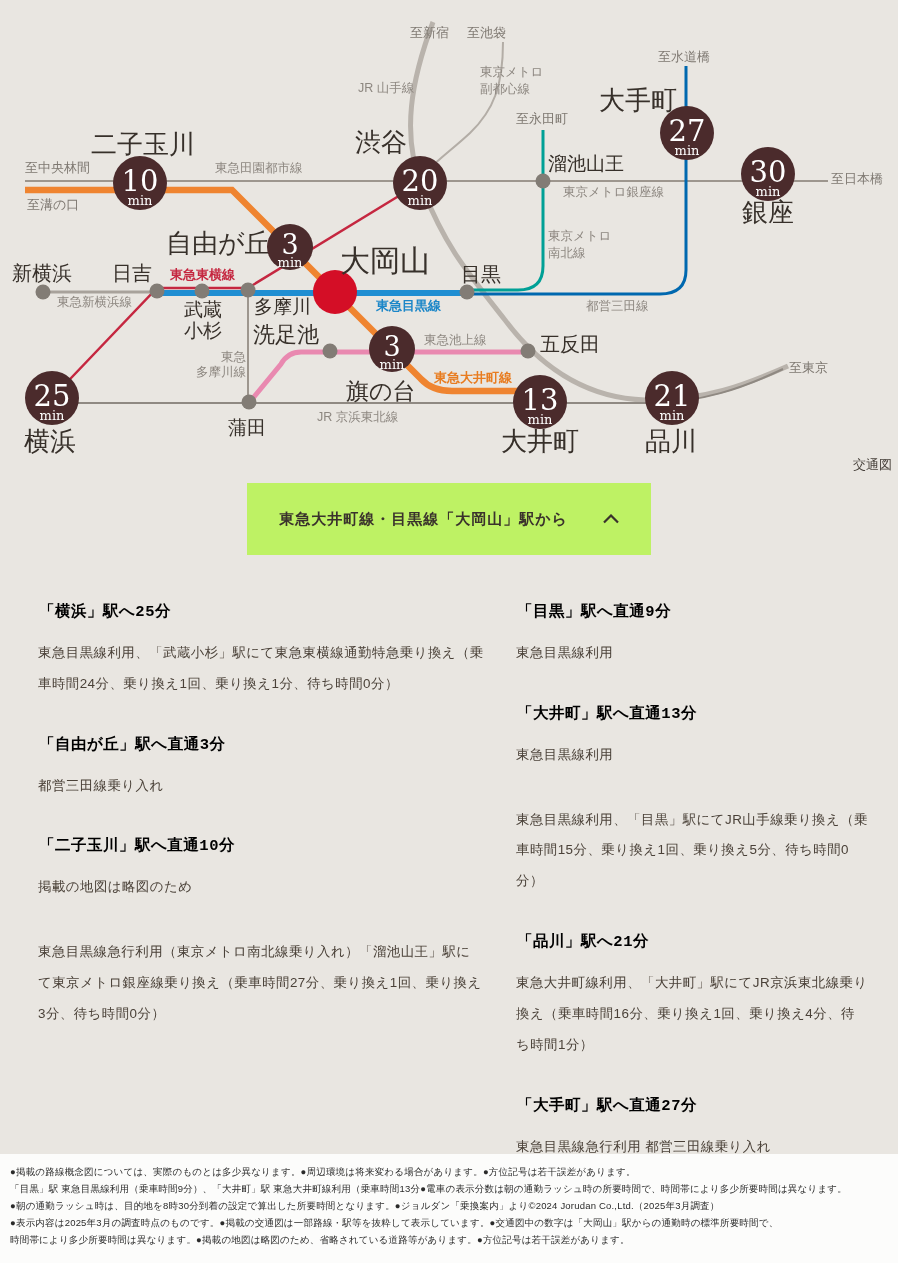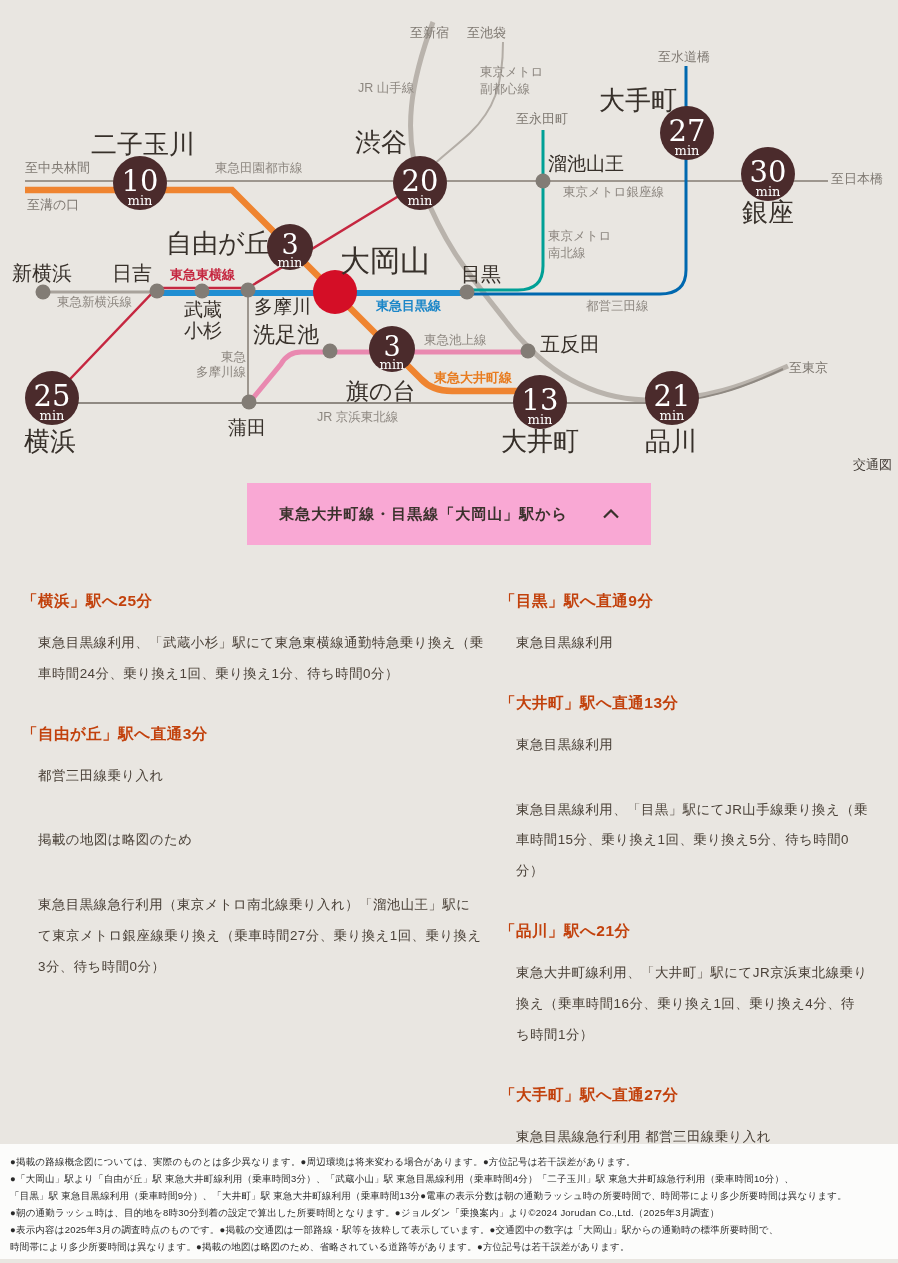--- a/index.html
+++ b/index.html
@@ -6,26 +6,26 @@
   .page{width:898px;height:1263px;background:#e9e6e1;font-family:"Liberation Sans",sans-serif;overflow:hidden;position:relative}
   
   svg text{font-family:"Liberation Sans",sans-serif}
   .sta{font-family:"DejaVu Serif",serif;fill:#37302a}
   .dir{font-size:13px;fill:#7e7871}
   .lbl{font-size:12.5px;fill:#8d8780}
   .lblb{font-size:13px;font-weight:bold}
   .badge-num{font-family:"DejaVu Serif",serif;fill:#fff;text-anchor:middle}
   .badge-unit{font-family:"DejaVu Serif",serif;font-size:13px;fill:#fff;text-anchor:middle}
   
-  .toggle{width:404px;height:62px;margin:4px auto 0;background:#f9a8d4;display:flex;align-items:center;justify-content:center;gap:35px;cursor:pointer}
+  .toggle{width:404px;height:72px;margin:4px auto 0;background:#bef264;display:flex;align-items:center;justify-content:center;gap:35px;cursor:pointer}
   .toggle span{font-size:15px;font-weight:bold;color:#3a322c;letter-spacing:1px}
   
   .routes{display:grid;grid-template-columns:478px 1fr;padding:46px 14px 0 22px;box-sizing:border-box;height:599px;overflow:hidden}
   .route{margin-bottom:34px}
-  .route h3{margin:0 0 6px;font-size:15.5px;color:#c2410c;letter-spacing:.5px;font-family:Liberation Sans, sans-serif}
+  .route h3{margin:0 17px 6px;font-size:15.5px;color:#000000;letter-spacing:.5px;font-family:Liberation Mono, monospace}
   .route p{margin:16px;font-size:13.4px;line-height:2.3;color:#4a4138;letter-spacing:.5px}
   
   .notes{background:#fcfcfb;height:115px;box-sizing:border-box;padding:9px 10px 0;font-size:9.5px;line-height:17px;color:#2a2a2a;letter-spacing:.2px}
 </style>
 </head>
 <body>
 
 <div class="page">
 
   
@@ -176,20 +176,21 @@
     <div>
       <div class="route">
         <h3>「横浜」駅へ25分</h3>
         <p>東急目黒線利用、「武蔵小杉」駅にて東急東横線通勤特急乗り換え（乗車時間24分、乗り換え1回、乗り換え1分、待ち時間0分）</p>
       </div>
       <div class="route">
         <h3>「自由が丘」駅へ直通3分</h3>
         <p>都営三田線乗り入れ</p>
       </div>
       <div class="route">
+        <h3>「二子玉川」駅へ直通10分</h3>
         <p>掲載の地図は略図のため</p>
       </div>
       <div class="route">
         <p>東急目黒線急行利用（東京メトロ南北線乗り入れ）「溜池山王」駅にて東京メトロ銀座線乗り換え（乗車時間27分、乗り換え1回、乗り換え3分、待ち時間0分）</p>
       </div>
     </div>
     <div>
       <div class="route">
         <h3>「目黒」駅へ直通9分</h3>
         <p>東急目黒線利用</p>
@@ -208,20 +209,19 @@
       <div class="route">
         <h3>「大手町」駅へ直通27分</h3>
         <p>東急目黒線急行利用 都営三田線乗り入れ</p>
       </div>
     </div>
   </div>
 
   
   <div class="notes">
     <div>●掲載の路線概念図については、実際のものとは多少異なります。●周辺環境は将来変わる場合があります。●方位記号は若干誤差があります。</div>
-    <div>●「大岡山」駅より「自由が丘」駅 東急大井町線利用（乗車時間3分）、「武蔵小山」駅 東急目黒線利用（乗車時間4分）「二子玉川」駅 東急大井町線急行利用（乗車時間10分）、</div>
     <div>「目黒」駅 東急目黒線利用（乗車時間9分）、「大井町」駅 東急大井町線利用（乗車時間13分●電車の表示分数は朝の通勤ラッシュ時の所要時間で、時間帯により多少所要時間は異なります。</div>
     <div>●朝の通勤ラッシュ時は、目的地を8時30分到着の設定で算出した所要時間となります。●ジョルダン「乗換案内」より©2024 Jorudan Co.,Ltd.（2025年3月調査）</div>
     <div>●表示内容は2025年3月の調査時点のものです。●掲載の交通図は一部路線・駅等を抜粋して表示しています。●交通図中の数字は「大岡山」駅からの通勤時の標準所要時間で、</div>
     <div>時間帯により多少所要時間は異なります。●掲載の地図は略図のため、省略されている道路等があります。●方位記号は若干誤差があります。</div>
   </div>
 
 </div>
 
 </body></html>

